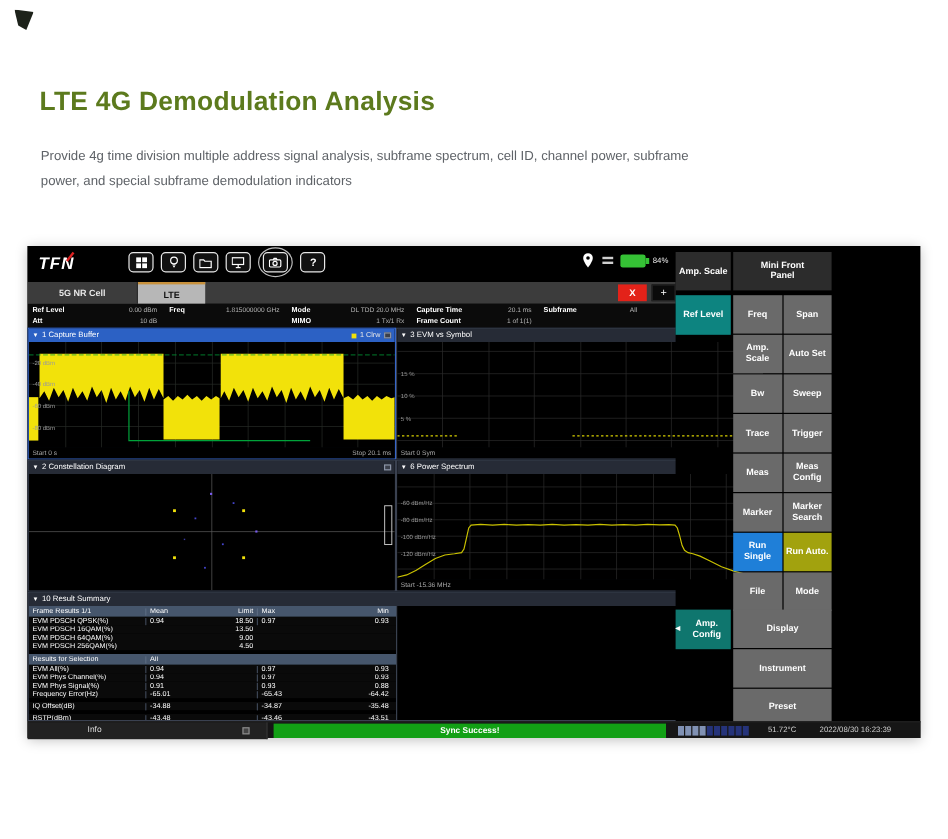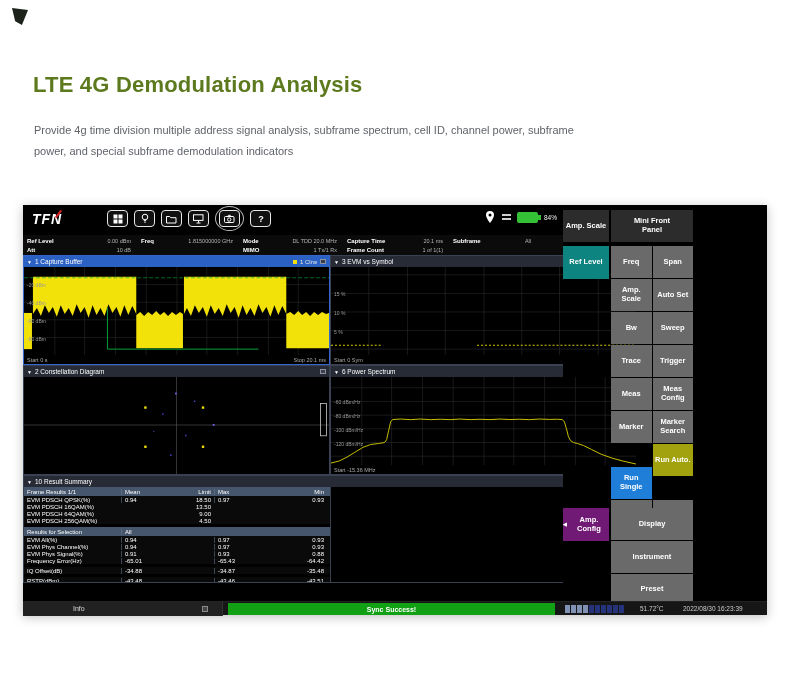--- a/index.html
+++ b/index.html
@@ -76,25 +76,25 @@
   
   .ctrl { width:130px; background:#000; display:flex; gap:2px; padding-top:5px; }
   .ctrl-left { width:46px; position:relative; }
   .ctrl-right { width:82px; position:relative; }
   .chead { height:32px; background:#2c2c2c; color:#fff; font-size:7.5px; font-weight:bold; display:flex; align-items:center;
            justify-content:center; text-align:center; line-height:1.15; }
   .chead .inner { width:52px; }
   .cbtn { border:none; color:#fff; font-size:7.5px; font-weight:bold; text-align:center; line-height:1.15;
           display:flex; align-items:center; justify-content:center; background:#6a6a6a; cursor:default; font-family:inherit; }
   .btn-ref { position:absolute; left:0; top:36px; width:46px; height:33px; background:#0d8480; }
-  .btn-ampcfg { position:absolute; left:0; top:298px; width:46px; height:33px; background:#701a75; gap:2px; }
+  .btn-ampcfg { position:absolute; left:0; top:298px; width:46px; height:33px; background:#0f766e; gap:2px; }
   .btn-ampcfg .arr { font-size:5px; }
   .cgrid { position:absolute; left:0; top:36px; width:82px; display:grid; grid-template-columns:1fr 1fr; gap:1px; }
   .cgrid .cbtn { height:32px; padding:2px; }
-  .btn-run-single { background:#1f7fd8 !important;margin-top:23px; }
+  .btn-run-single { background:#1f7fd8 !important; }
   .btn-run-cont { background:#a2a20e !important; }
   .cwide { position:absolute; left:0; width:82px; height:32px; }
   .w0{top:298px} .w1{top:331px} .w2{top:364px; height:30px;}
   
   .statusbar { position:relative; height:14px; background:#161616; border-top:1px solid #222; }
   .info-zone { position:absolute; left:0; top:0; width:200px; height:14px; background:#212121; border-right:1px solid #333; }
   .info-label { position:absolute; left:50px; top:3px; font-size:7px; color:#ddd; }
   .info-ico { position:absolute; right:14px; top:4px; width:6px; height:6px; border:1px solid #8a8a8a; background:#444; }
   .sync-bar { position:absolute; left:205px; top:1px; width:327px; height:12px; background:#12a015; display:flex;
               align-items:center; justify-content:center; }
@@ -169,20 +169,26 @@
               </svg>
             <div class="menu-lines">
                 <span></span>
                 <span></span>
               </div>
             <div class="battery"></div>
             <span class="batt-text">84%</span>
           </div>
         </div>
 
+        <div class="tabbar">
+          <div class="tab t1">5G NR Cell</div>
+          <div class="tab t2">LTE</div>
+          <div class="tab-close">X</div>
+          <div class="tab-add">+</div>
+        </div>
 
         <div class="params">
           <div class="pcol pc1">
             <div class="prow">
                 <span class="plabel">Ref Level</span>
                 <span class="pvalue">0.00 dBm</span>
               </div>
             <div class="prow">
                 <span class="plabel">Att</span>
                 <span class="pvalue">10 dB</span>

